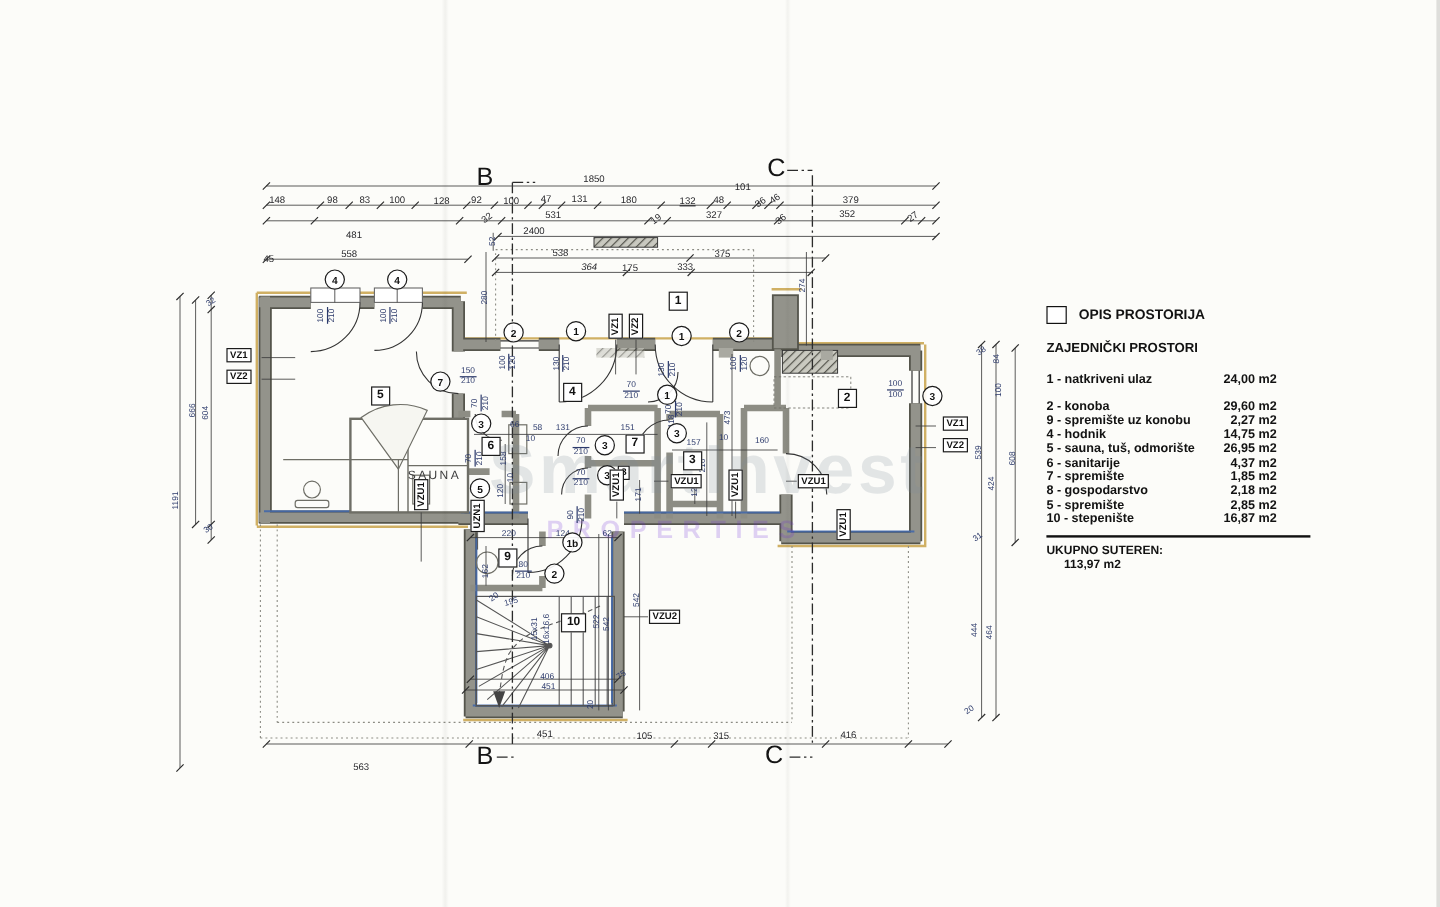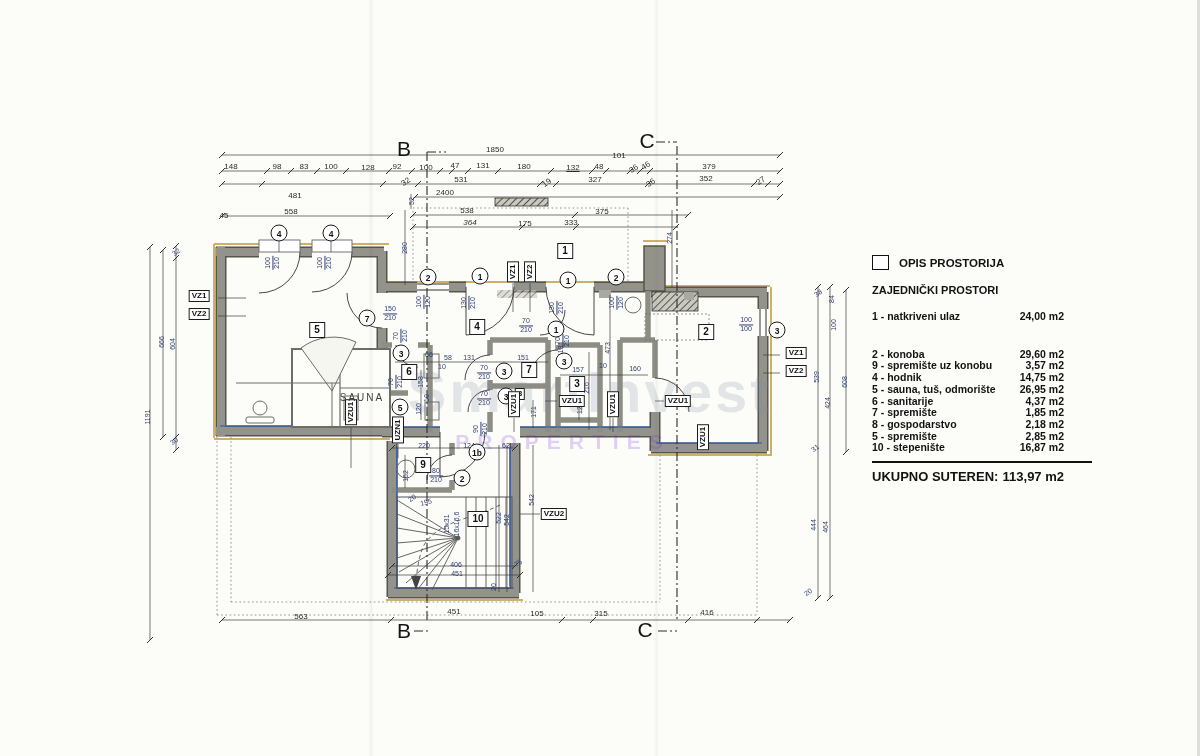--- a/index.html
+++ b/index.html
@@ -34,21 +34,21 @@
   
   .legend{position:absolute;left:872px;top:255px;width:220px;color:#121212;}
   .leg-head{display:flex;align-items:center;gap:10px;font-size:11.5px;font-weight:700;margin-bottom:14px;}
   .sq{width:15px;height:13px;border:1.7px solid #111;background:#fff;flex:0 0 auto;}
   .leg-sec{font-size:11px;font-weight:700;margin-bottom:15px;}
   .leg-rows{width:192px;}
   .leg-row{display:flex;font-size:10.5px;font-weight:700;line-height:11.7px;}
   .leg-row .lab{flex:1;}
   .leg-row .area{width:58px;text-align:right;}
   .leg-div{border-top:2px solid #111;margin:7px 0 6px;width:220px;}
-  .leg-total{display:flex;font-size:13px;font-weight:700;width:192px;}
+  .leg-total{display:flex;font-size:10px;font-weight:700;width:192px;flex-direction:column;}
   .leg-total .lab{flex:1;}
   .leg-total .area{width:62px;text-align:right;}
   
   .fold{position:absolute;top:0;height:756px;pointer-events:none;}
   .fold.f1{left:368px;width:6px;background:linear-gradient(to right,transparent,rgba(60,60,50,.06),transparent);}
   .fold.f2{left:654px;width:5px;background:linear-gradient(to right,transparent,rgba(60,60,50,.05),transparent);}
   .edge{position:absolute;top:0;right:0;width:3px;height:756px;background:rgba(40,40,40,.14);}
   svg{position:absolute;left:0;top:0;}
 </style>
 </head>
@@ -196,41 +196,41 @@
     <div class="lbl" style="left: 547px; top: 183px; transform: translate(-50%, -50%) rotate(-35deg);">19</div>
     <div class="lbl" style="left: 595px; top: 180px; transform: translate(-50%, -50%);">327</div>
     <div class="lbl" style="left: 651px; top: 183px; transform: translate(-50%, -50%) rotate(-35deg);">36</div>
     <div class="lbl" style="left: 706px; top: 179px; transform: translate(-50%, -50%);">352</div>
     <div class="lbl" style="left: 761px; top: 181px; transform: translate(-50%, -50%) rotate(-35deg);">27</div>
     <div class="lbl" style="left: 445px; top: 193px; transform: translate(-50%, -50%);">2400</div>
     <div class="lbl b" style="left: 411px; top: 201px; transform: translate(-50%, -50%) rotate(-90deg);">52</div>
     <div class="lbl" style="left: 291px; top: 212px; transform: translate(-50%, -50%);">558</div>
     <div class="lbl" style="left: 467px; top: 211px; transform: translate(-50%, -50%);">538</div>
     <div class="lbl" style="left: 602px; top: 212px; transform: translate(-50%, -50%);">375</div>
-    <div class="lbl" style="left: 470px; top: 223px; transform: translate(-50%, -50%); font-style: italic;">364</div>
+    <div class="lbl" style="left: 491px; top: 223px; transform: translate(-50%, -50%); font-style: italic;">364</div>
     <div class="lbl" style="left: 525px; top: 224px; transform: translate(-50%, -50%);">175</div>
     <div class="lbl" style="left: 571px; top: 223px; transform: translate(-50%, -50%);">333</div>
     <div class="lbl b" style="left: 404px; top: 248px; transform: translate(-50%, -50%) rotate(-90deg);">280</div>
     <div class="lbl b" style="left: 669px; top: 238px; transform: translate(-50%, -50%) rotate(-90deg);">274</div>
     <div class="lbl b" style="left: 147px; top: 417px; transform: translate(-50%, -50%) rotate(-90deg);">1191</div>
     <div class="lbl b" style="left: 161px; top: 342px; transform: translate(-50%, -50%) rotate(-90deg);">666</div>
     <div class="lbl b" style="left: 172px; top: 344px; transform: translate(-50%, -50%) rotate(-90deg);">604</div>
     <div class="lbl b" style="left: 176px; top: 252px; transform: translate(-50%, -50%) rotate(-35deg);">32</div>
     <div class="lbl b" style="left: 174px; top: 441px; transform: translate(-50%, -50%) rotate(-35deg);">30</div>
     <div class="lbl b" style="left: 818px; top: 293px; transform: translate(-50%, -50%) rotate(-35deg);">38</div>
     <div class="lbl b" style="left: 831px; top: 299px; transform: translate(-50%, -50%) rotate(-90deg);">84</div>
     <div class="lbl b" style="left: 833px; top: 325px; transform: translate(-50%, -50%) rotate(-90deg);">100</div>
     <div class="lbl b" style="left: 816px; top: 377px; transform: translate(-50%, -50%) rotate(-90deg);">539</div>
     <div class="lbl b" style="left: 827px; top: 403px; transform: translate(-50%, -50%) rotate(-90deg);">424</div>
     <div class="lbl b" style="left: 844px; top: 382px; transform: translate(-50%, -50%) rotate(-90deg);">608</div>
     <div class="lbl b" style="left: 815px; top: 448px; transform: translate(-50%, -50%) rotate(-35deg);">31</div>
     <div class="lbl b" style="left: 813px; top: 525px; transform: translate(-50%, -50%) rotate(-90deg);">444</div>
     <div class="lbl b" style="left: 825px; top: 527px; transform: translate(-50%, -50%) rotate(-90deg);">464</div>
     <div class="lbl b" style="left: 808px; top: 592px; transform: translate(-50%, -50%) rotate(-35deg);">20</div>
-    <div class="lbl" style="left: 301px; top: 617px; transform: translate(-50%, -50%);">563</div>
+    <div class="lbl" style="left: 301px; top: 640px; transform: translate(-50%, -50%);">563</div>
     <div class="lbl" style="left: 454px; top: 612px; transform: translate(-50%, -50%);">451</div>
     <div class="lbl" style="left: 537px; top: 614px; transform: translate(-50%, -50%);">105</div>
     <div class="lbl" style="left: 601px; top: 614px; transform: translate(-50%, -50%);">315</div>
     <div class="lbl" style="left: 707px; top: 613px; transform: translate(-50%, -50%);">416</div>
     <div class="lbl b" style="left: 429px; top: 354px; transform: translate(-50%, -50%);">66</div>
     <div class="lbl b" style="left: 448px; top: 357px; transform: translate(-50%, -50%);">58</div>
     <div class="lbl b" style="left: 442px; top: 366px; transform: translate(-50%, -50%);">10</div>
     <div class="lbl b" style="left: 469px; top: 357px; transform: translate(-50%, -50%);">131</div>
     <div class="lbl b" style="left: 523px; top: 357px; transform: translate(-50%, -50%);">151</div>
     <div class="lbl b" style="left: 560px; top: 351px; transform: translate(-50%, -50%) rotate(-90deg);">118</div>
@@ -371,31 +371,31 @@
 
 <div class="sauna-lbl" style="left:318px;top:397px;">SAUNA</div>
 
 <div class="legend">
   <div class="leg-head">
     <span class="sq"></span>
     <span>OPIS PROSTORIJA</span>
   </div>
   <div class="leg-sec">ZAJEDNIČKI PROSTORI</div>
   <div class="leg-rows">
-      <div class="leg-row" style="margin-bottom: 26px;">
+      <div class="leg-row" style="margin-bottom: 11px;">
         <span class="lab">1 - natkriveni ulaz</span>
         <span class="area">24,00 m2</span>
       </div>
       <div class="leg-row">
         <span class="lab">2 - konoba</span>
         <span class="area">29,60 m2</span>
       </div>
       <div class="leg-row">
         <span class="lab">9 - spremište uz konobu</span>
-        <span class="area">3,57 m2</span>
+        <span class="area">2,27 m2</span>
       </div>
       <div class="leg-row">
         <span class="lab">4 - hodnik</span>
         <span class="area">14,75 m2</span>
       </div>
       <div class="leg-row">
         <span class="lab">5 - sauna, tuš, odmorište</span>
         <span class="area">26,95 m2</span>
       </div>
       <div class="leg-row">

